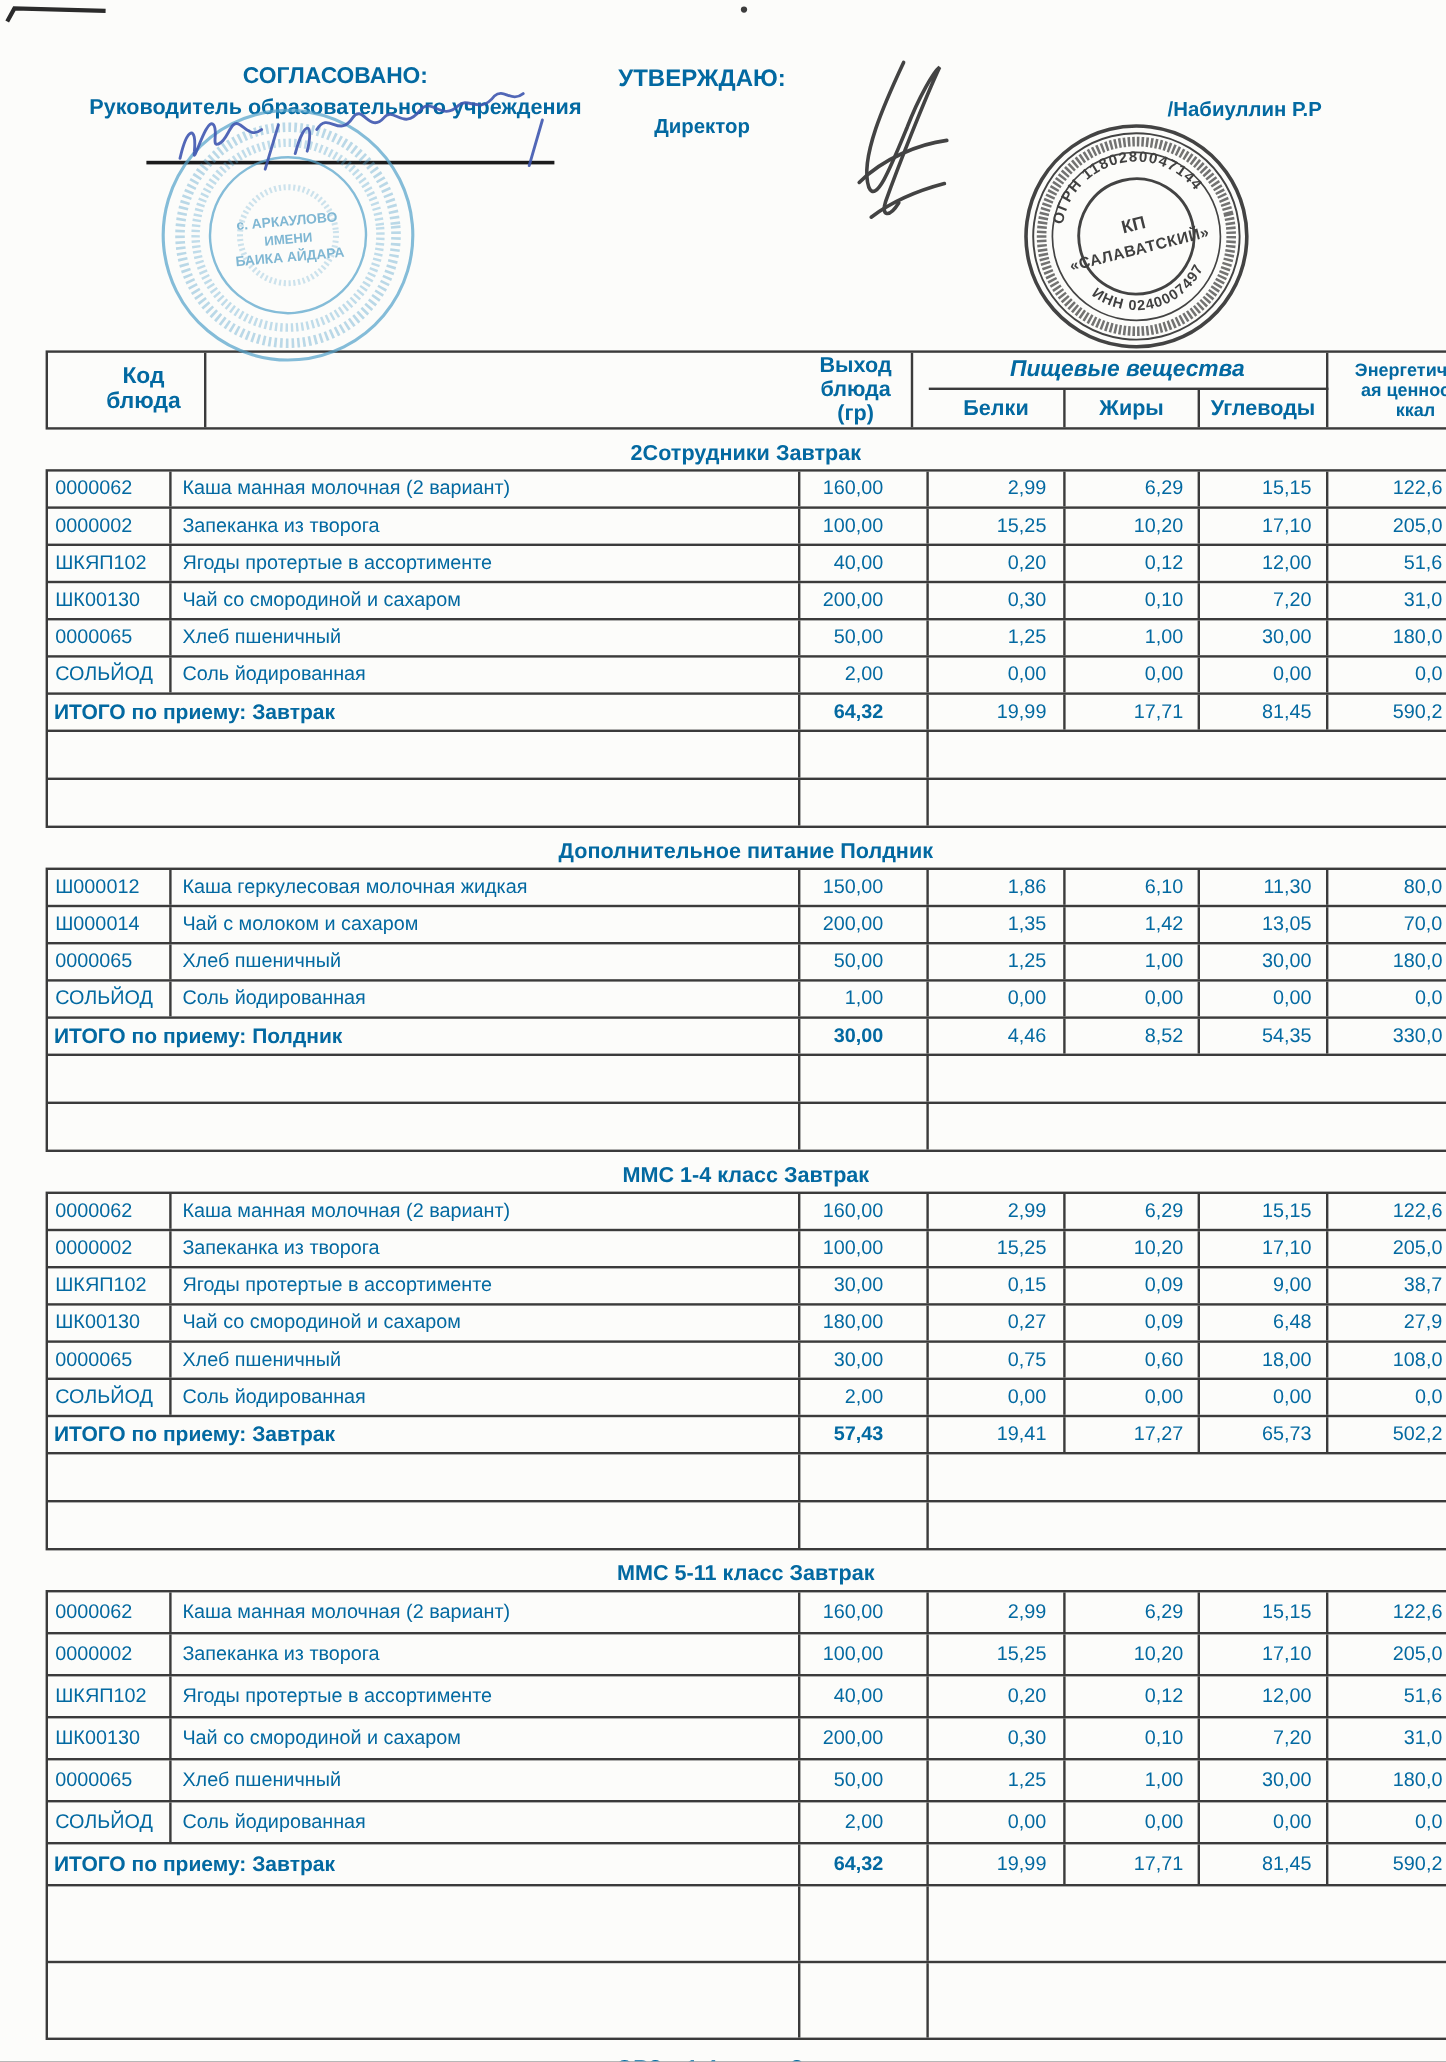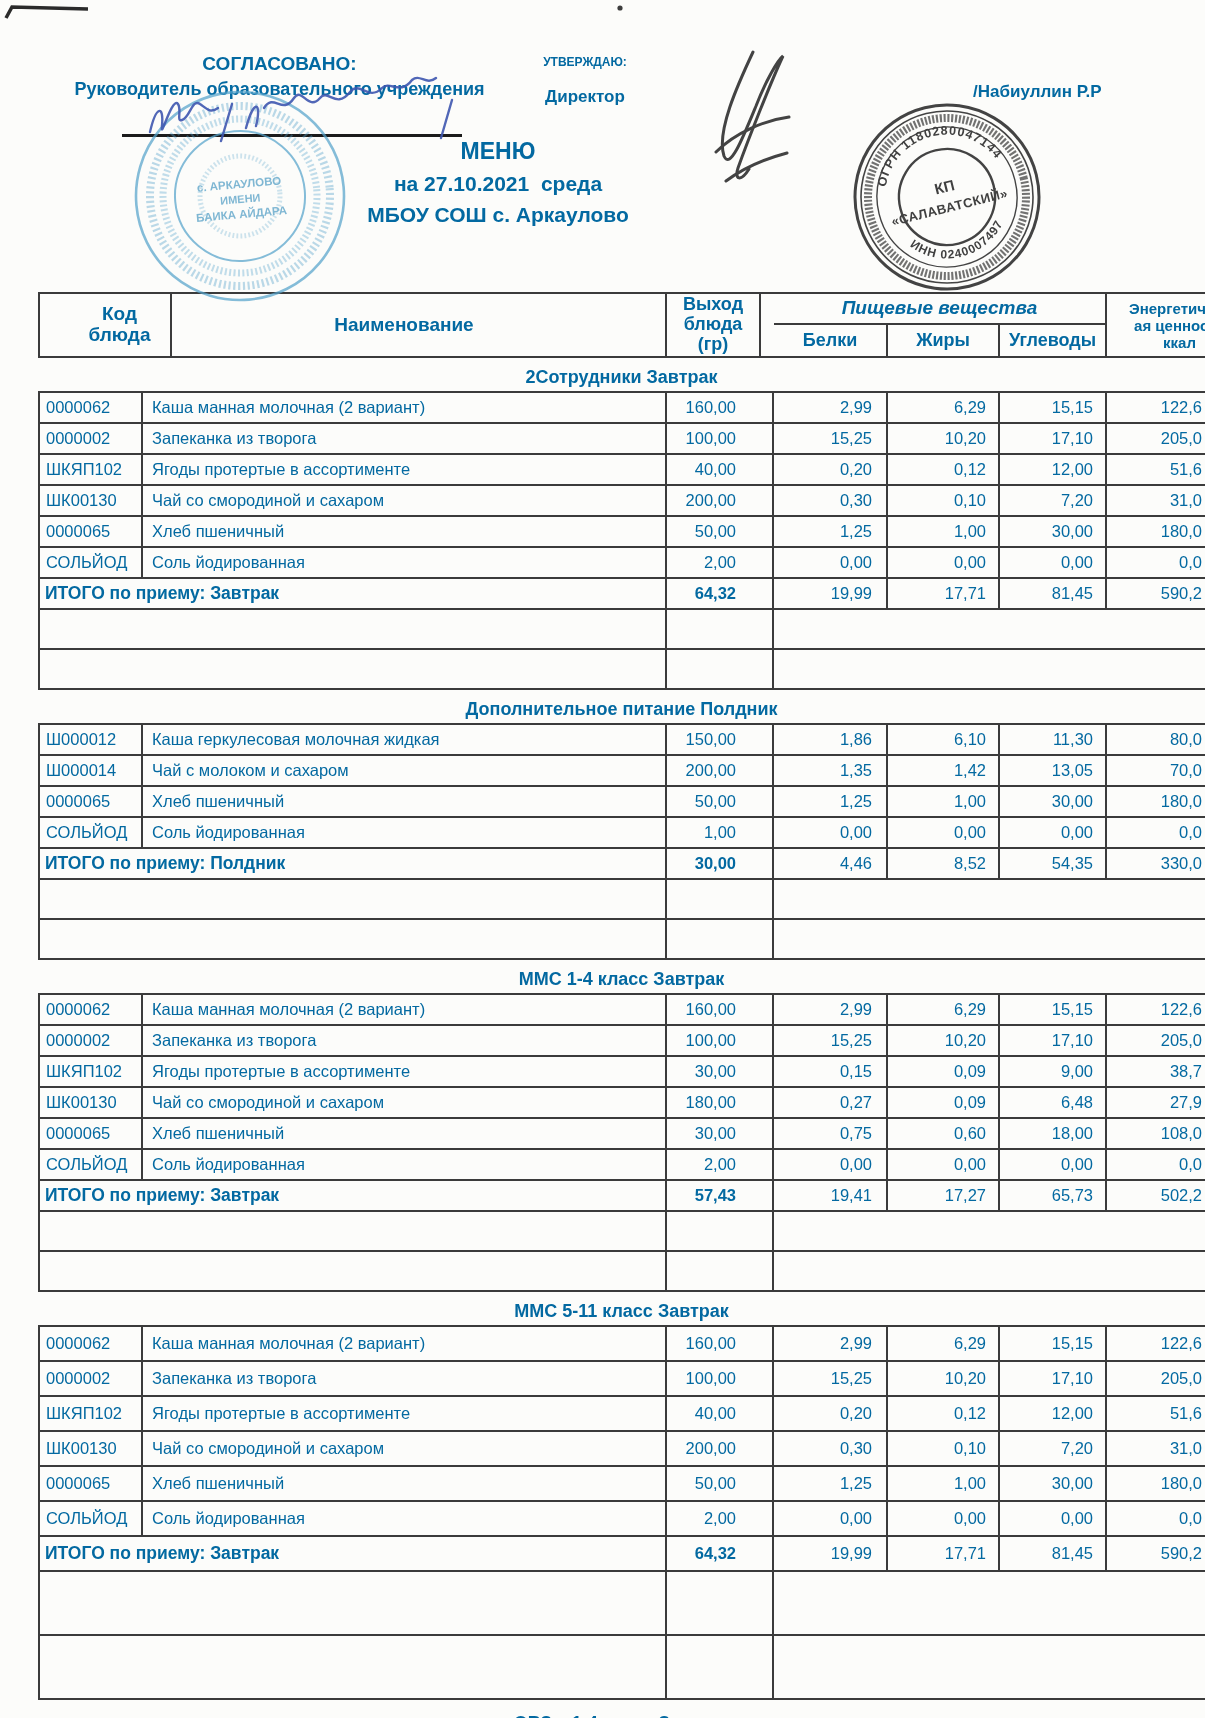--- a/index.html
+++ b/index.html
@@ -5,21 +5,21 @@
   html,body{margin:0;padding:0;background:#888;}
   .page{position:relative;width:1205px;height:1718px;background:#fcfcfa;overflow:hidden;
         font-family:"Liberation Sans","DejaVu Sans",sans-serif;color:#0369a1;margin:0 auto;}
   .abs{position:absolute;}
   
   .agreed{left:72px;top:53px;width:415px;text-align:center;font-weight:bold;z-index:2;}
   .agreed .lbl{font-size:19px;}
   .agreed .role{font-size:18px;margin-top:4px;}
   .sig-line{left:122px;top:134px;width:340px;height:3px;background:#1b1b1b;z-index:2;}
   .approved{left:505px;top:55px;width:160px;text-align:center;font-weight:bold;z-index:2;}
-  .approved .lbl{font-size:12px;}
+  .approved .lbl{font-size:20px;}
   .approved .role{font-size:17px;margin-top:18px;}
   .approver{left:973px;top:82px;font-weight:bold;font-size:17px;white-space:nowrap;z-index:2;}
   .doc-title{left:298px;top:138px;width:400px;text-align:center;font-weight:bold;z-index:2;}
   .doc-title .l1{font-size:23px;}
   .doc-title .l2{font-size:21px;margin-top:7px;white-space:pre;}
   .doc-title .l3{font-size:21px;margin-top:7px;}
   
   :root{--line:#3b3b3b;}
   .tablewrap{left:38px;top:292px;width:1167px;}
   .thead{position:relative;width:1212px;height:62px;border:2px solid var(--line);}
@@ -73,30 +73,24 @@
     <div class="role">Руководитель образовательного учреждения</div>
   </div>
   <div class="abs sig-line"></div>
 
   <div class="abs approved">
     <div class="lbl">УТВЕРЖДАЮ:</div>
     <div class="role">Директор</div>
   </div>
   <div class="abs approver">/Набиуллин Р.Р</div>
 
-  <div class="abs doc-title">
-    <div class="l1">МЕНЮ</div>
-    <div class="l2">на 27.10.2021  среда</div>
-    <div class="l3">МБОУ СОШ с. Аркаулово</div>
-  </div>
 
   <div class="abs tablewrap">
     <div class="thead">
       <div class="hc h-code">Код блюда</div>
-      <div class="hc h-name">Наименование</div>
       <div class="hc h-out">Выход блюда (гр)</div>
       <div class="hc h-nutr">Пищевые вещества</div>
       <div class="hc h-protein">Белки</div>
       <div class="hc h-fat">Жиры</div>
       <div class="hc h-carbs">Углеводы</div>
       <div class="hc h-energy">
         <div>Энергетическ</div>
         <div>ая ценность</div>
         <div>ккал</div>
       </div>

